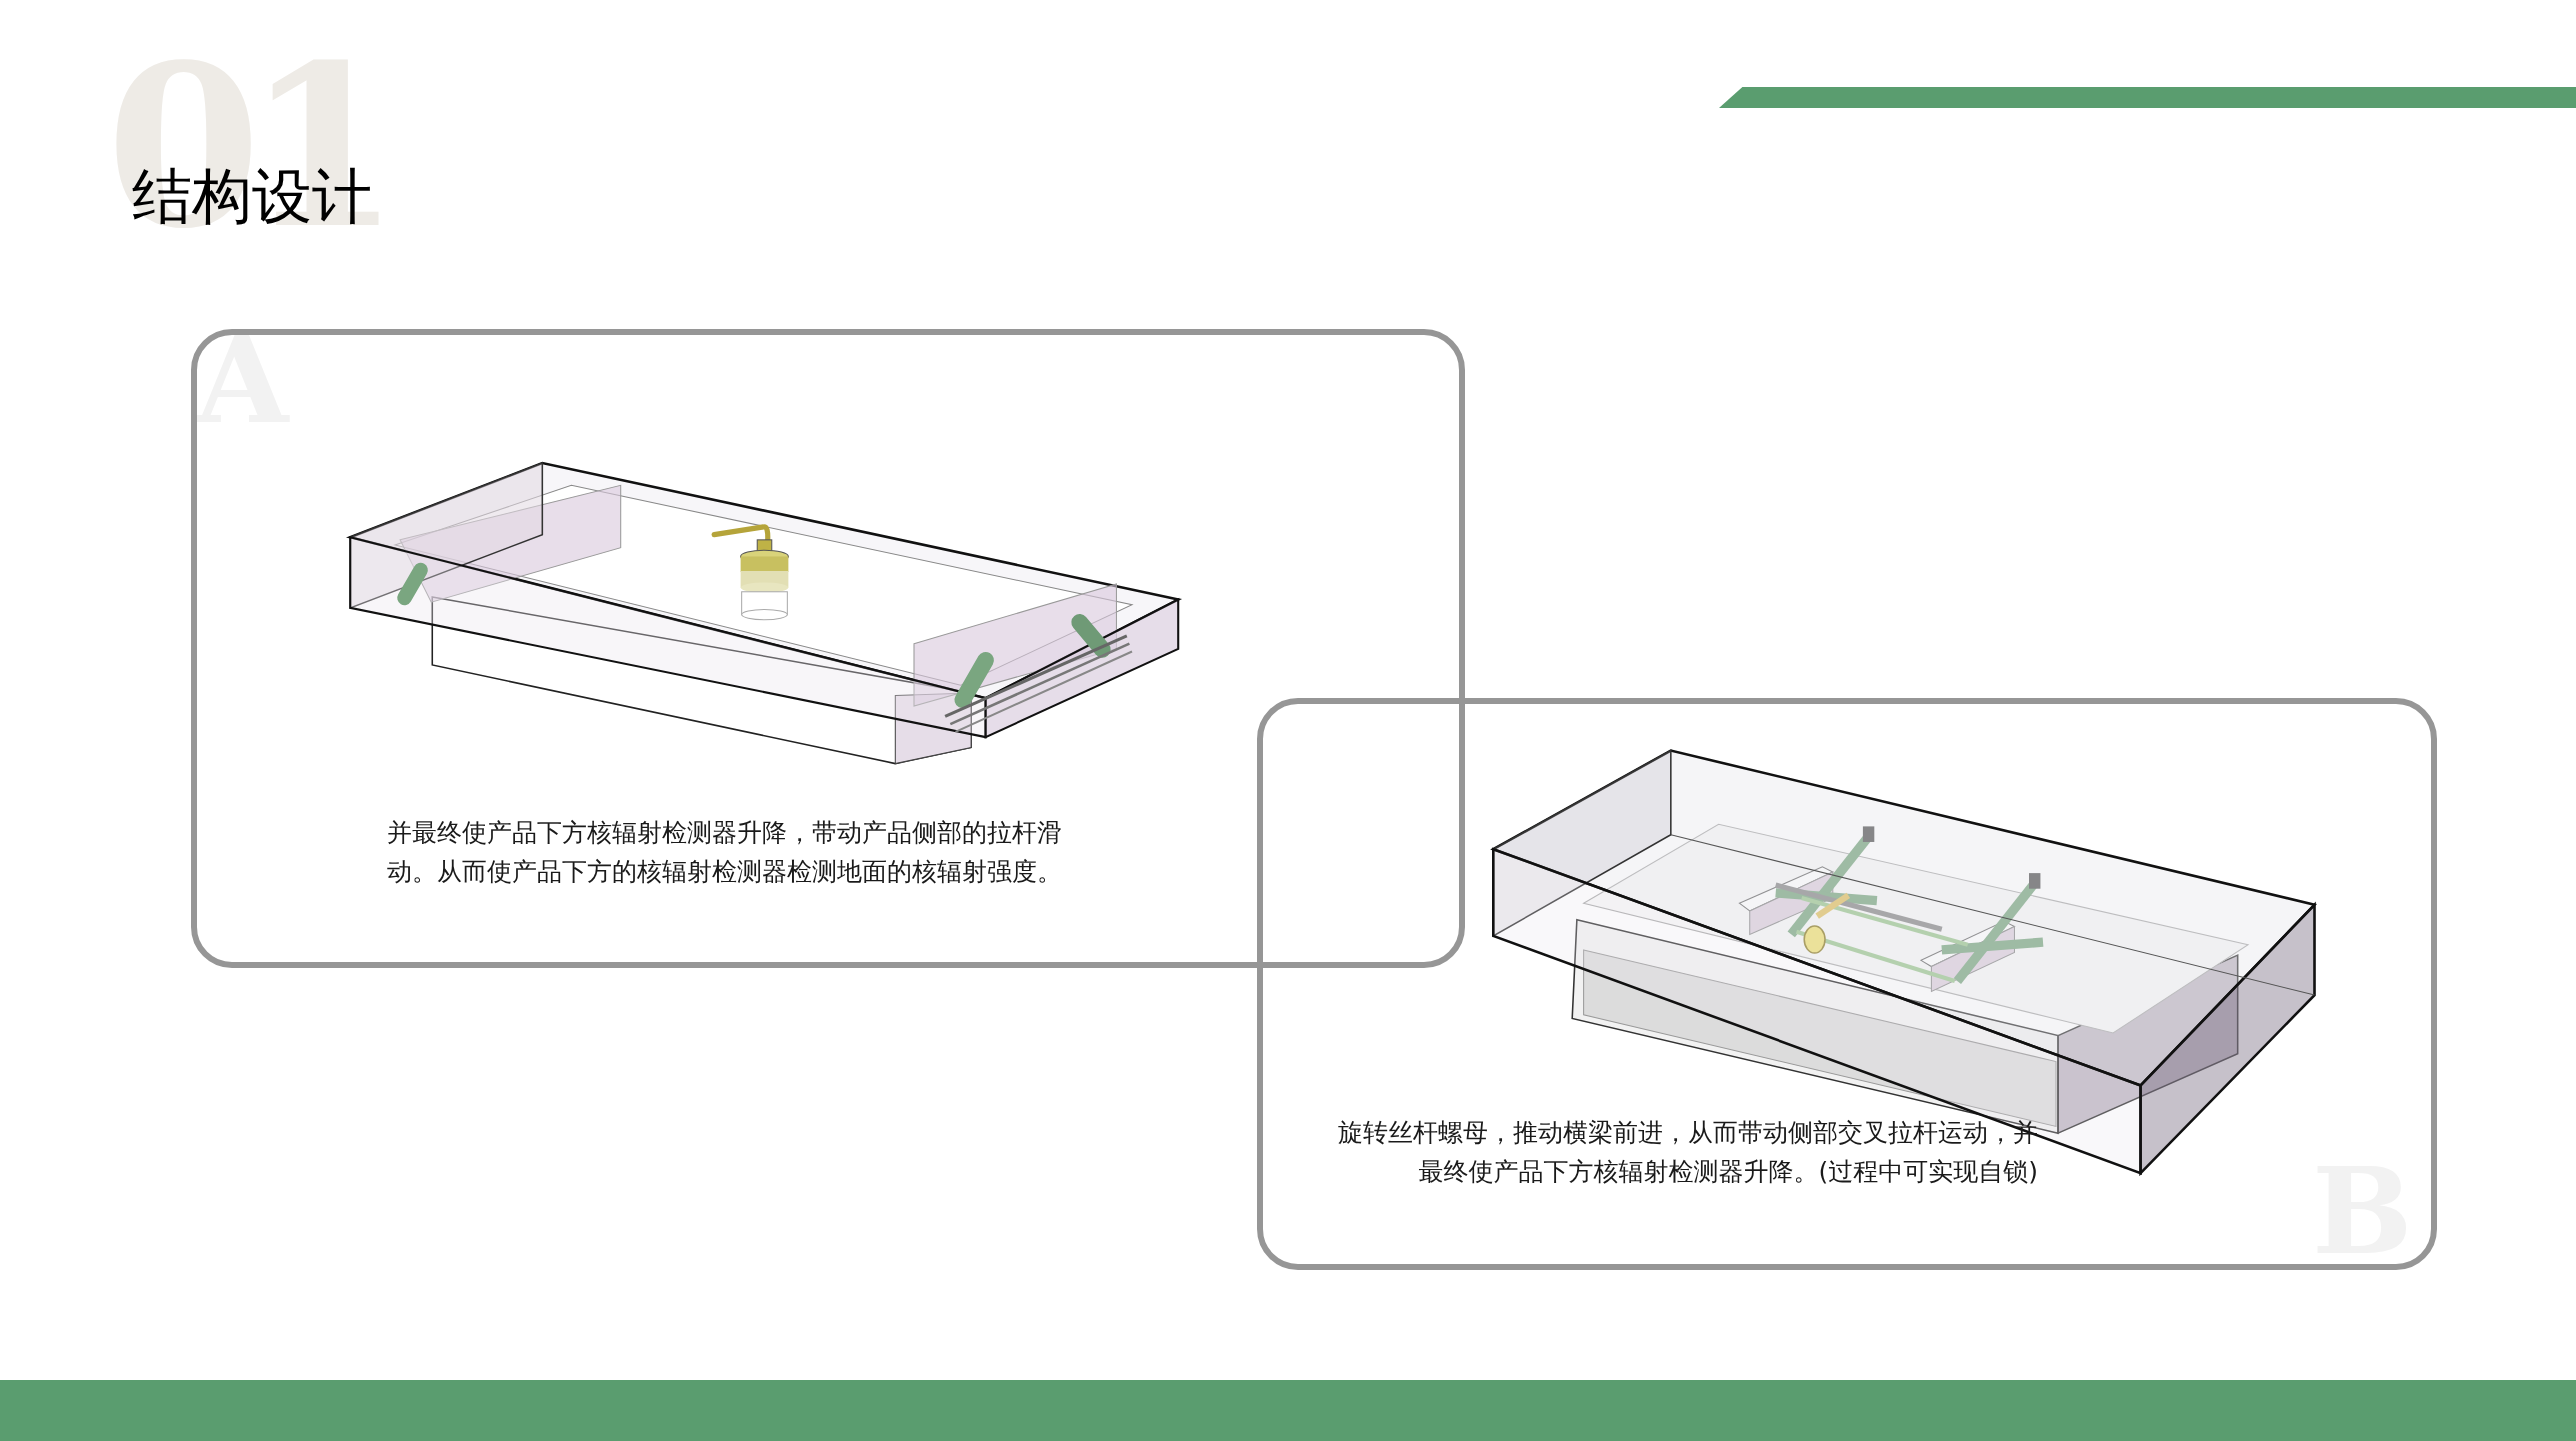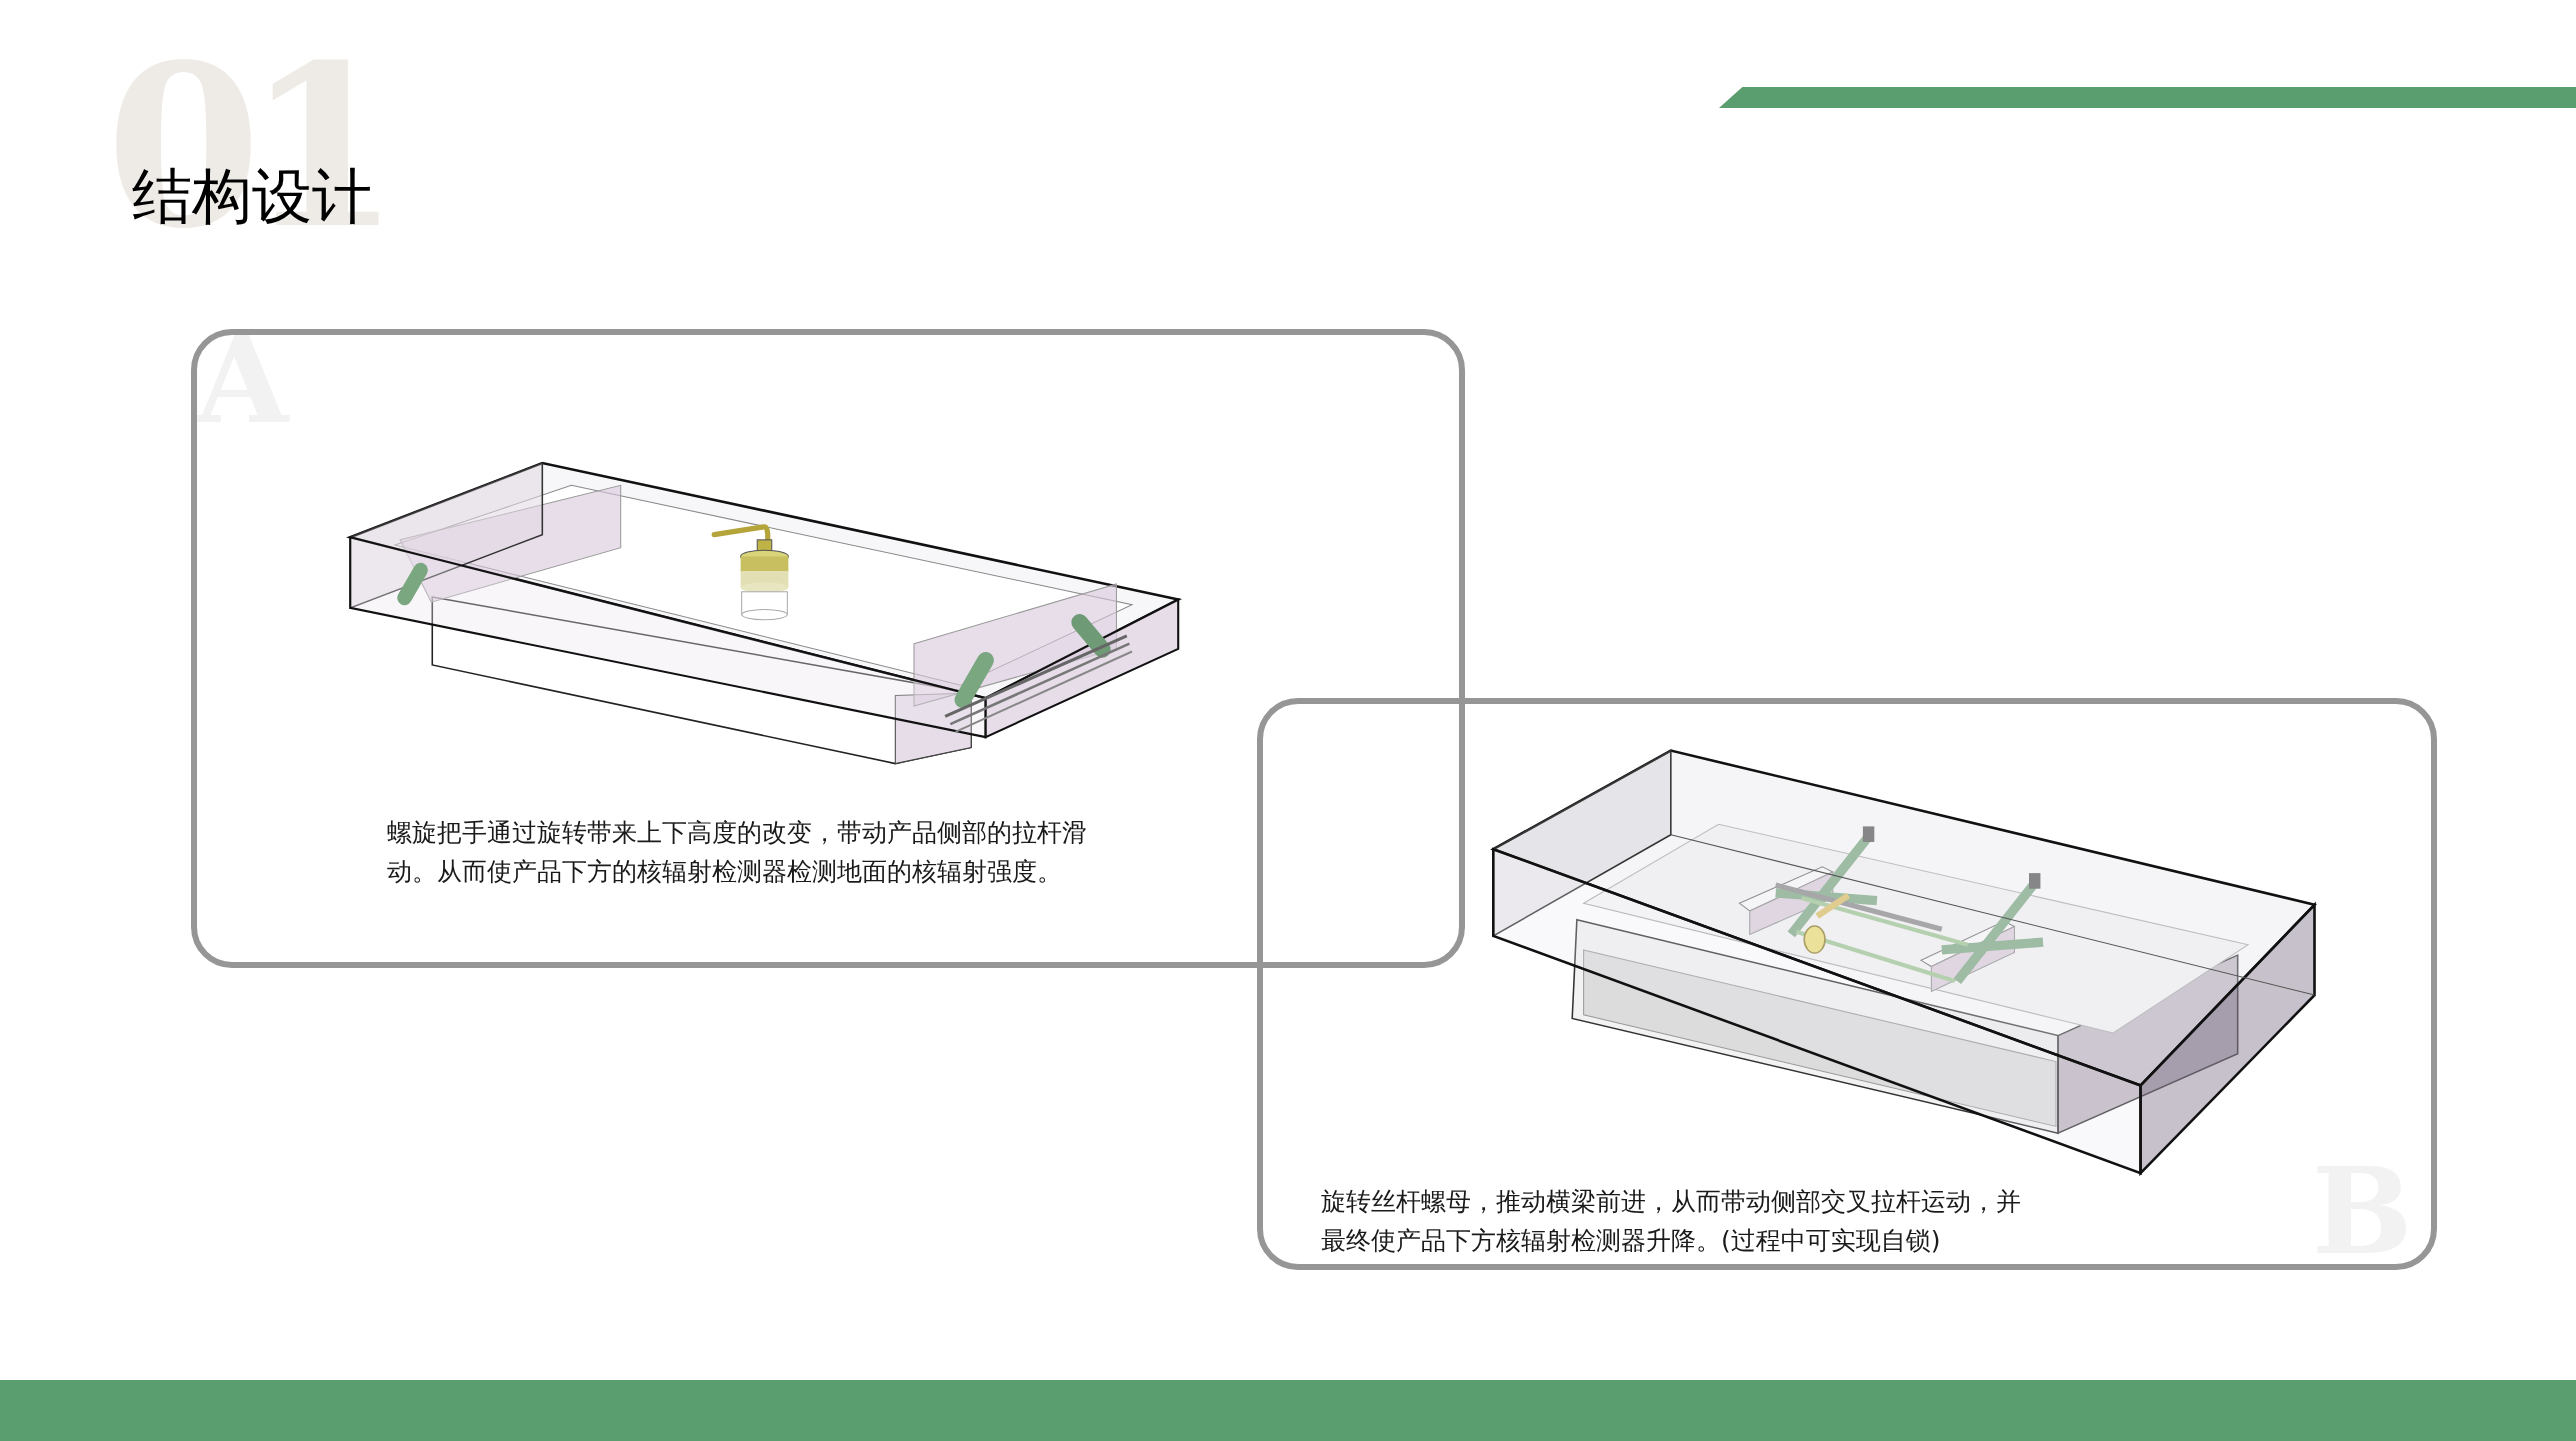--- a/index.html
+++ b/index.html
@@ -38,21 +38,21 @@
     font-family:"DejaVu Serif","Liberation Serif",serif; font-weight:bold;
     color:#f2f2f2; font-size:119px; line-height:119px;
   }
   .letter-a { left:196px; top:321px; }
   .letter-b { left:2312px; top:1152px; }
   .desc {
     font-size:25px; line-height:39px; color:#1a1a1a;
     font-family:"DejaVu Sans","Liberation Sans",sans-serif;
   }
   .desc-a { left:387px; top:813px; width:717px; }
-  .desc-b { left:1321px; top:1182px; width:717px; }
+  .desc-b { left:1321px; top:1113px; width:717px;text-align:right; }
   svg.illus { position:absolute; left:0; top:0; }
 </style>
 </head>
 <body>
 
 <div class="abs big-number">01</div>
 <div class="abs page-title">结构设计</div>
 <div class="abs top-bar"></div>
 
 <div class="abs card-letter letter-a">A</div>
@@ -132,17 +132,17 @@
     <polygon points="2876,1636 3218,1446 3218,1608 2876,1803" fill="#c9c6cd" fill-opacity="0.35" stroke="#333" stroke-width="3"></polygon>
     <polygon points="2876,1636 4123,2091 4123,2260 2876,1803" fill="#e6e4ea" fill-opacity="0.25" stroke="#111" stroke-width="5"></polygon>
     <polygon points="4123,2091 4458,1743 4458,1917 4123,2260" fill="#8e8396" fill-opacity="0.5" stroke="#111" stroke-width="5"></polygon>
     <line x1="3218" y1="1608" x2="4458" y2="1917" stroke="#555" stroke-width="2"></line>
   </g>
 </svg>
 
 <div class="abs card card-a"></div>
 <div class="abs card card-b"></div>
 
-<div class="abs desc desc-a">螺旋把手通过旋转带来上下高度的改变，带动产品侧部的拉杆滑动。从而使产品下方的核辐射检测器检测地面的核辐射强度。</div>
+<div class="abs desc desc-a">并最终使产品下方核辐射检测器升降，带动产品侧部的拉杆滑动。从而使产品下方的核辐射检测器检测地面的核辐射强度。</div>
 <div class="abs desc desc-b">旋转丝杆螺母，推动横梁前进，从而带动侧部交叉拉杆运动，并最终使产品下方核辐射检测器升降。(过程中可实现自锁)</div>
 
 <div class="abs bottom-bar"></div>
 
 
 </body></html>

